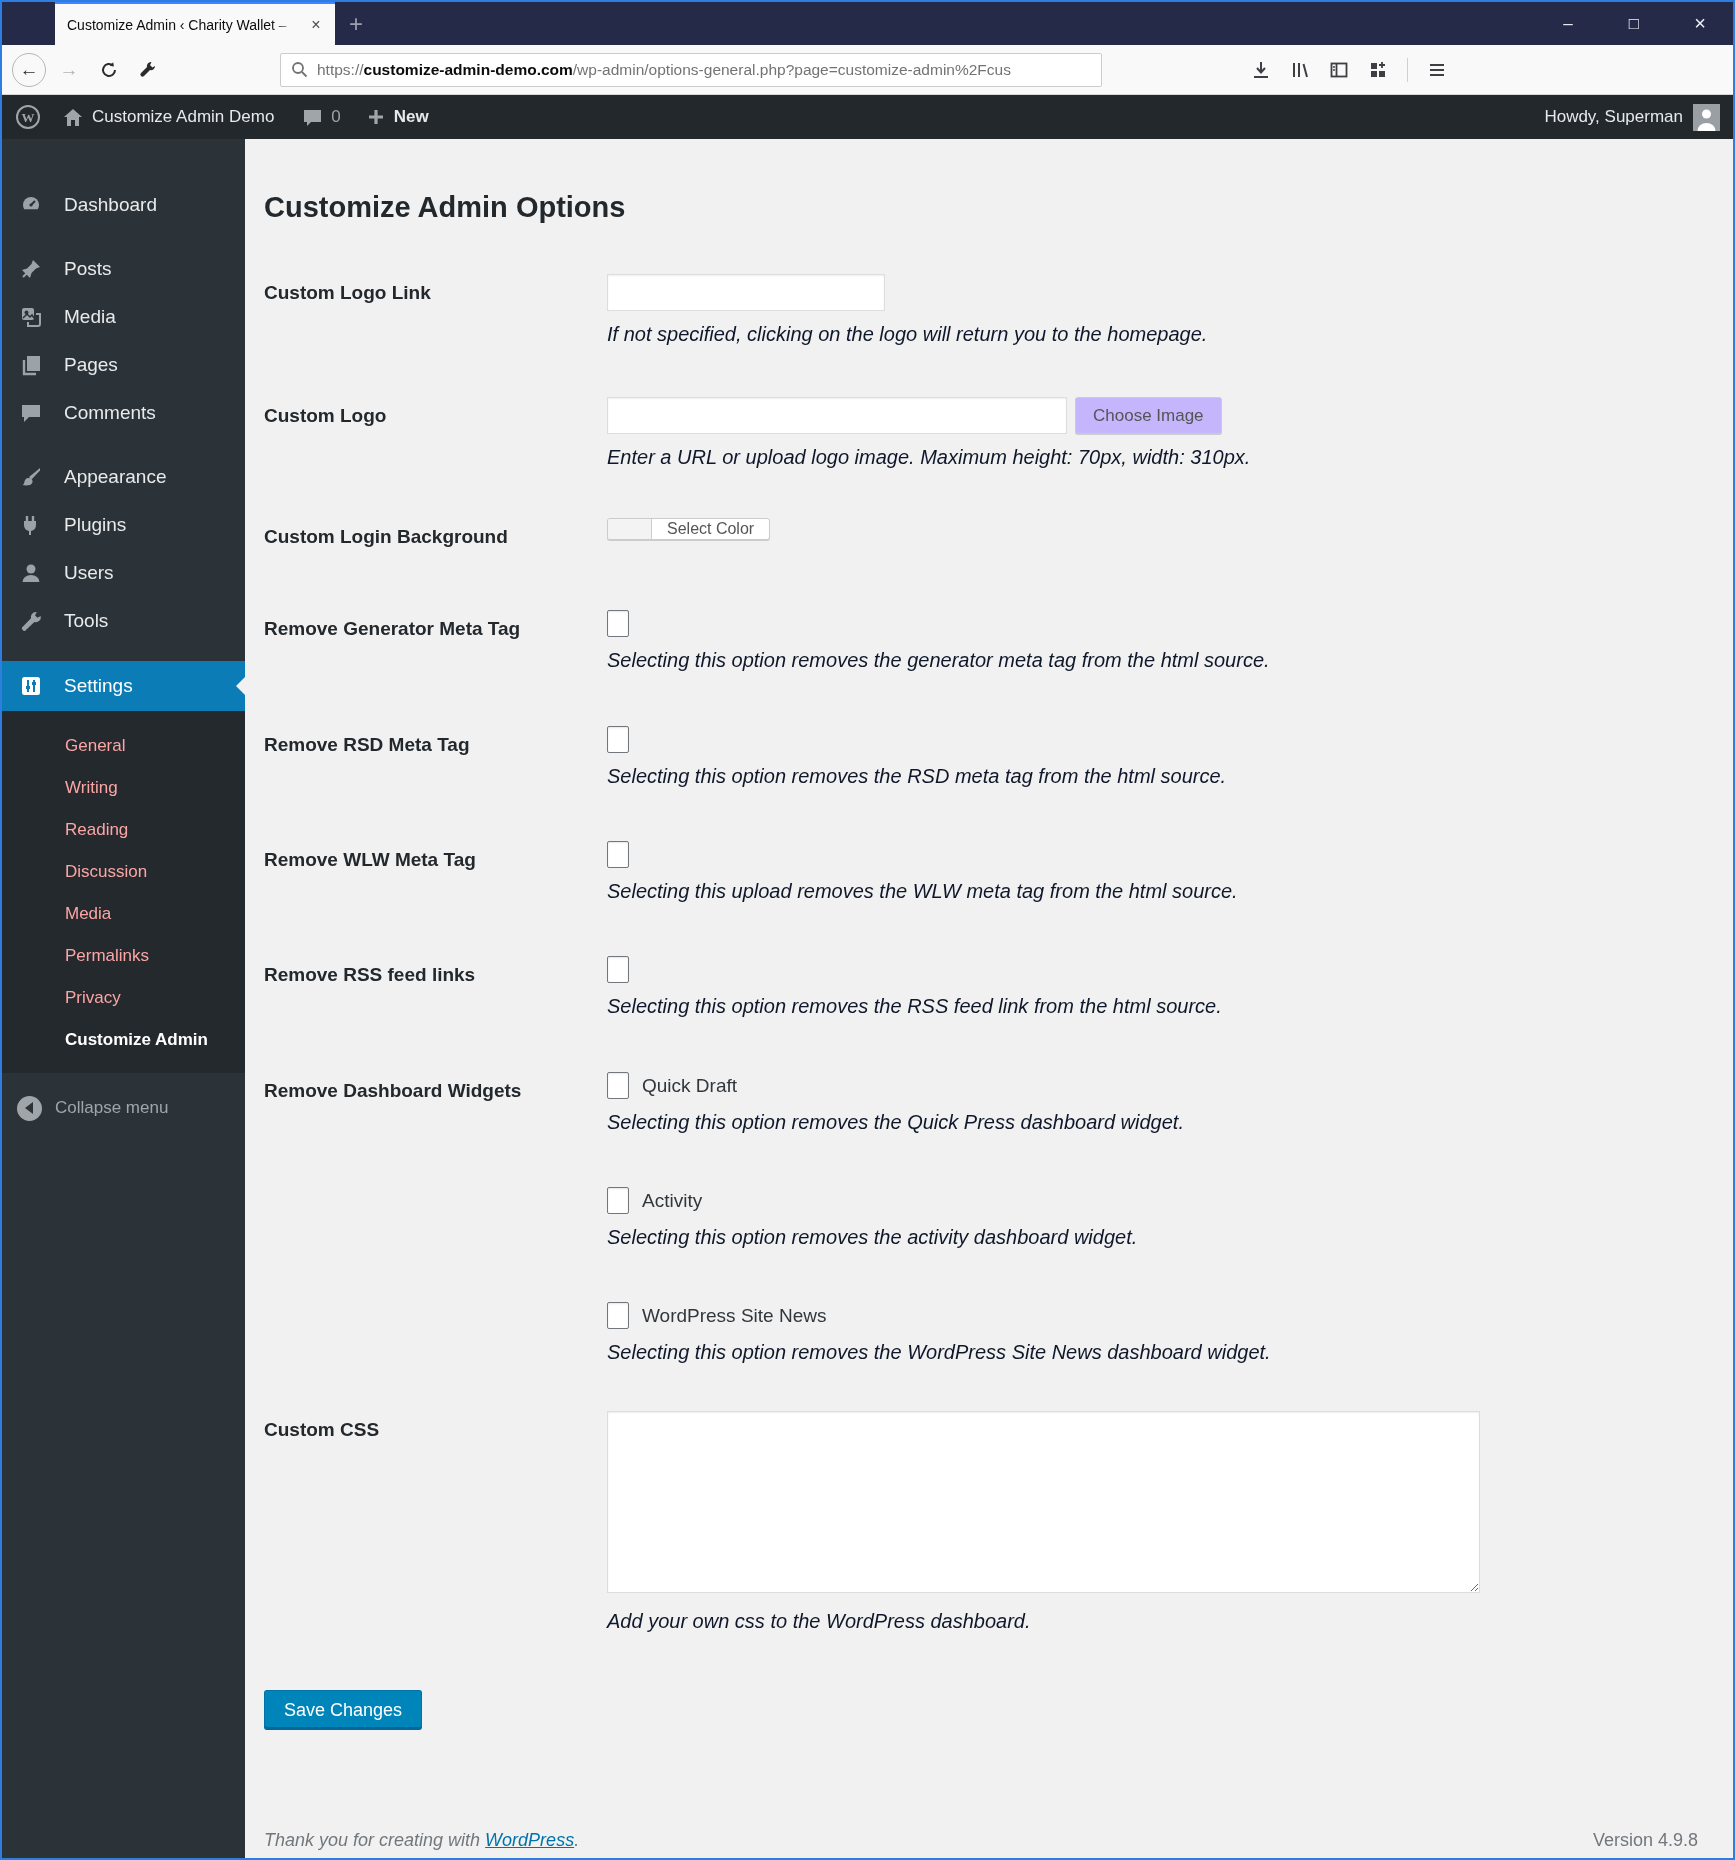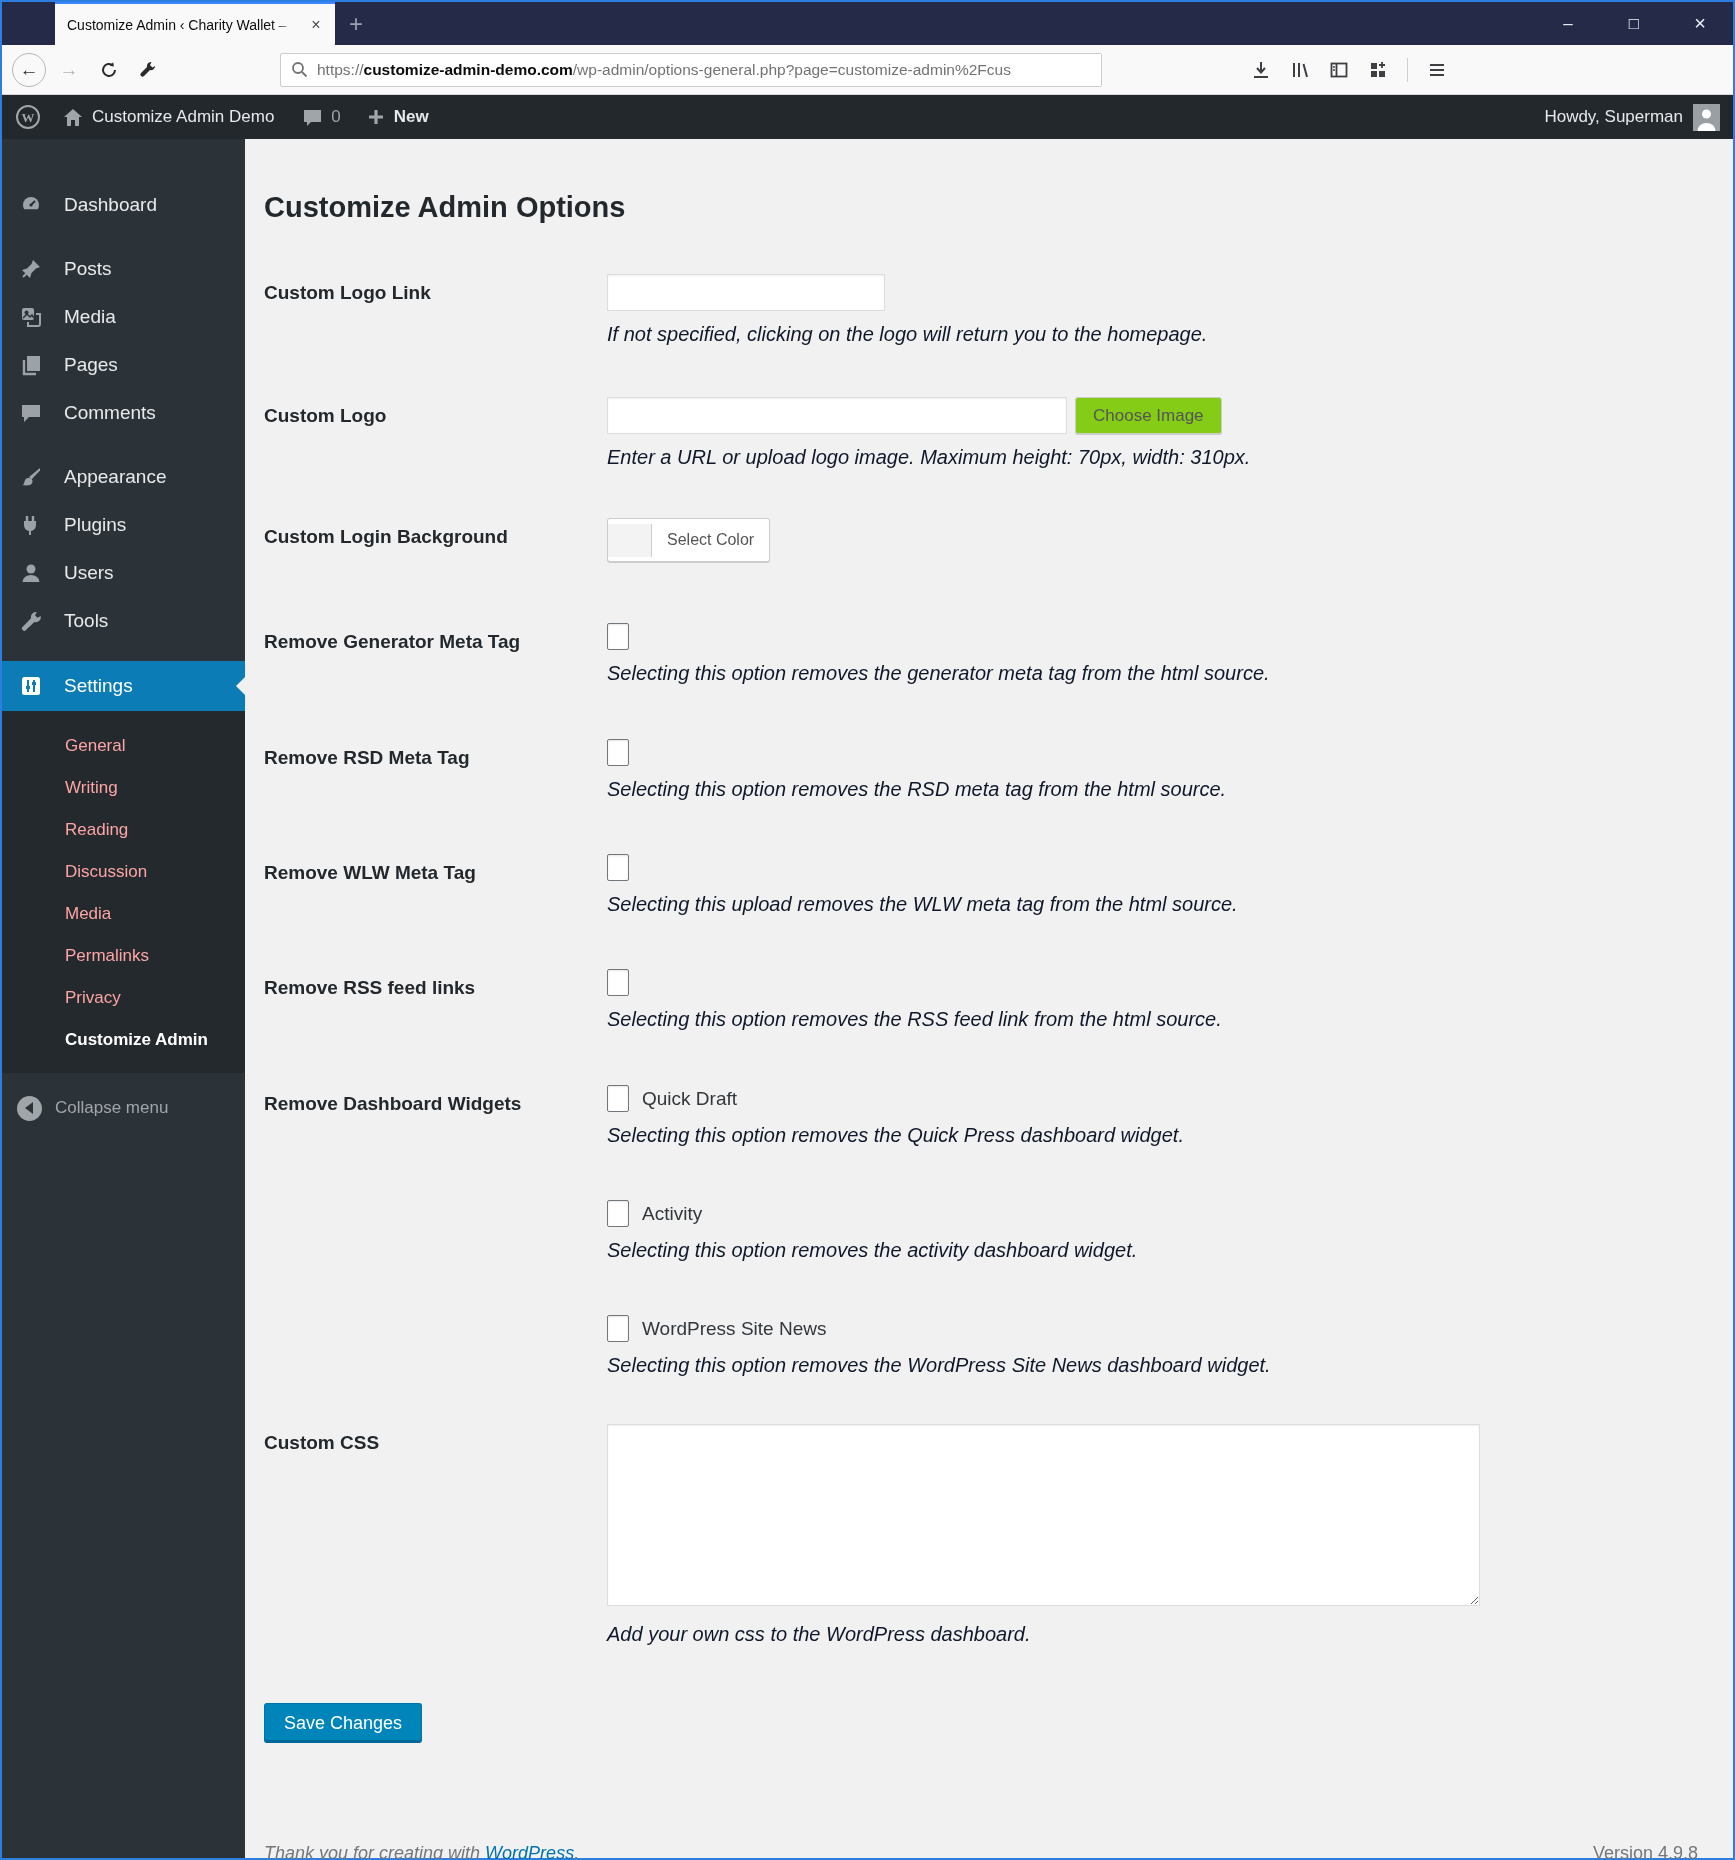--- a/index.html
+++ b/index.html
@@ -142,26 +142,26 @@
     height:37px; border:1px solid #ddd; background:#fff;
     box-shadow:inset 0 1px 2px rgba(0,0,0,.07);
     font-size:17px; padding:0 8px; border-radius:0;
   }
   .help {
     margin-top:12px; font-style:italic; color:#0f172a;
     font-size:20px; line-height:22px;
   }
   .btn-secondary {
     display:inline-block; height:37px; line-height:35px; padding:0 17px;
-    border:1px solid #ccc; border-radius:3px; background:#84cc16;
+    border:1px solid #ccc; border-radius:3px; background:#c4b5fd;
     box-shadow:0 1px 0 #ccc; color:#555; font-size:17px; margin-left:8px;
     font-family:"Liberation Sans", sans-serif;
   }
   .color-btn {
-    height:44px; border:1px solid #ccc; border-radius:3px; background:#fff;
+    height:22px; border:1px solid #ccc; border-radius:3px; background:#fff;
     display:inline-flex; align-items:center; padding:0; overflow:hidden;
     box-shadow:0 1px 0 #ccc; font-family:"Liberation Sans", sans-serif;
   }
   .color-swatch { width:44px; height:33px; background:#f3f3f3; border-right:1px solid #ccc; }
   .color-btn-label { padding:0 15px; font-size:16px; color:#555; }
   input.wp-checkbox {
     appearance:none; -webkit-appearance:none; width:22px; height:27px;
     border:1px solid #72777c; border-radius:2px; background:#fff; margin:0;
     box-shadow:inset 0 1px 2px rgba(0,0,0,.1); vertical-align:top;
   }

